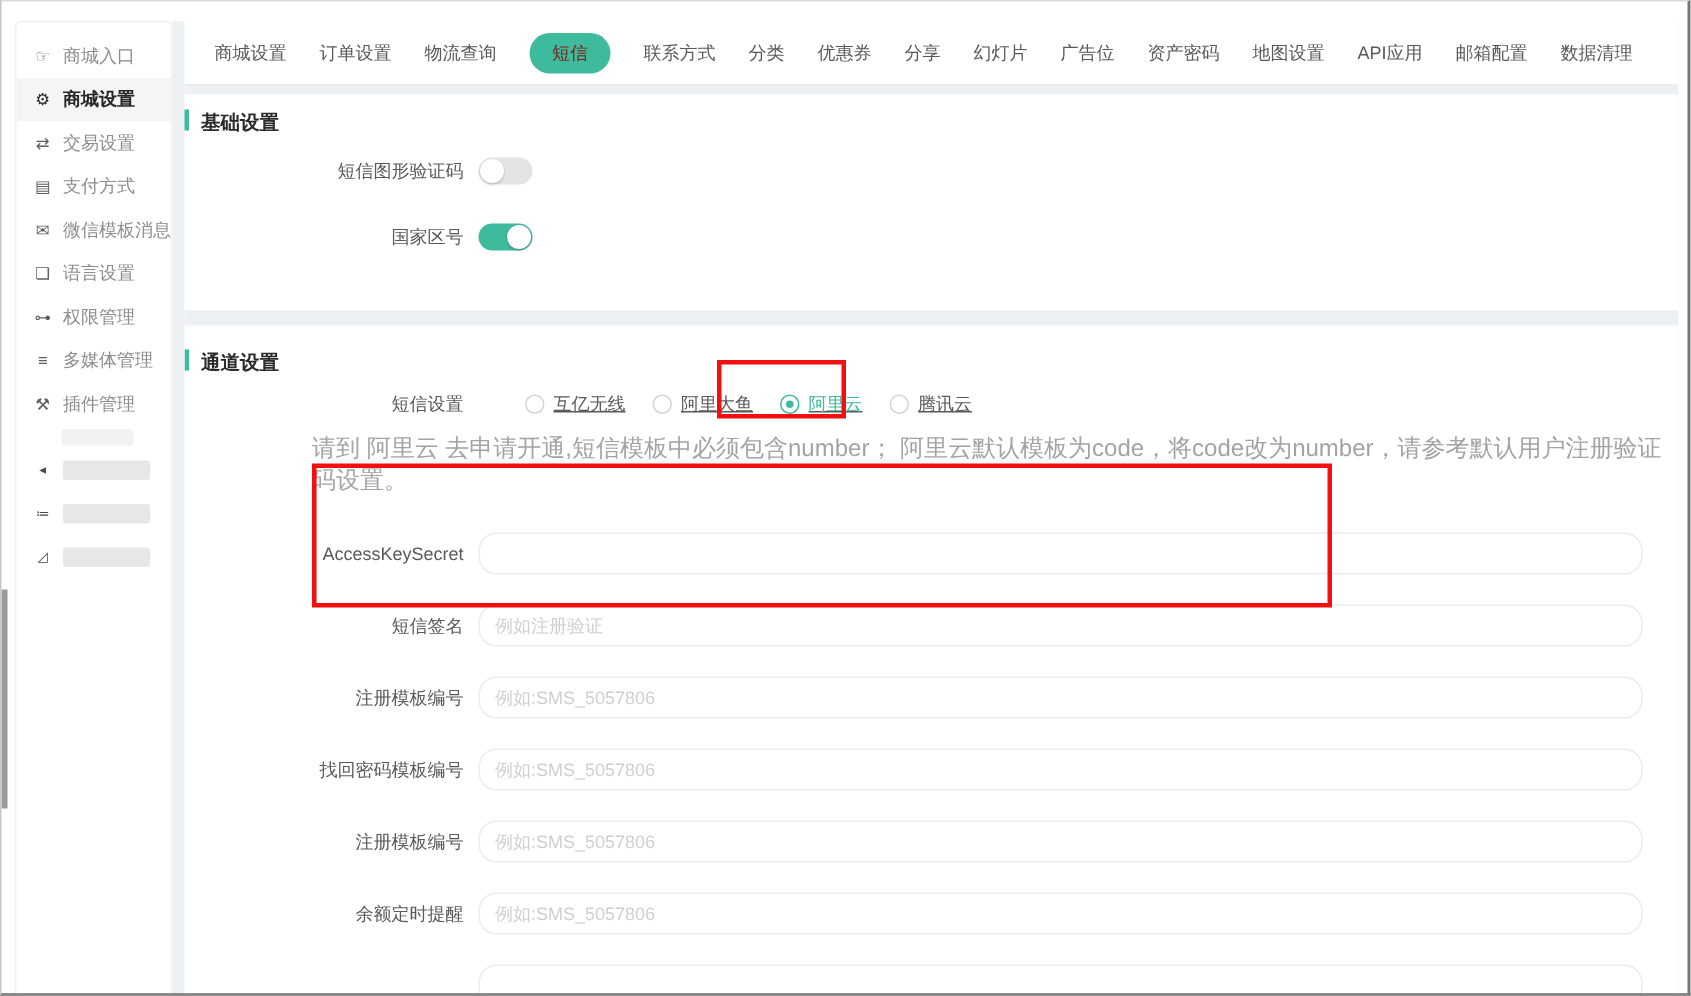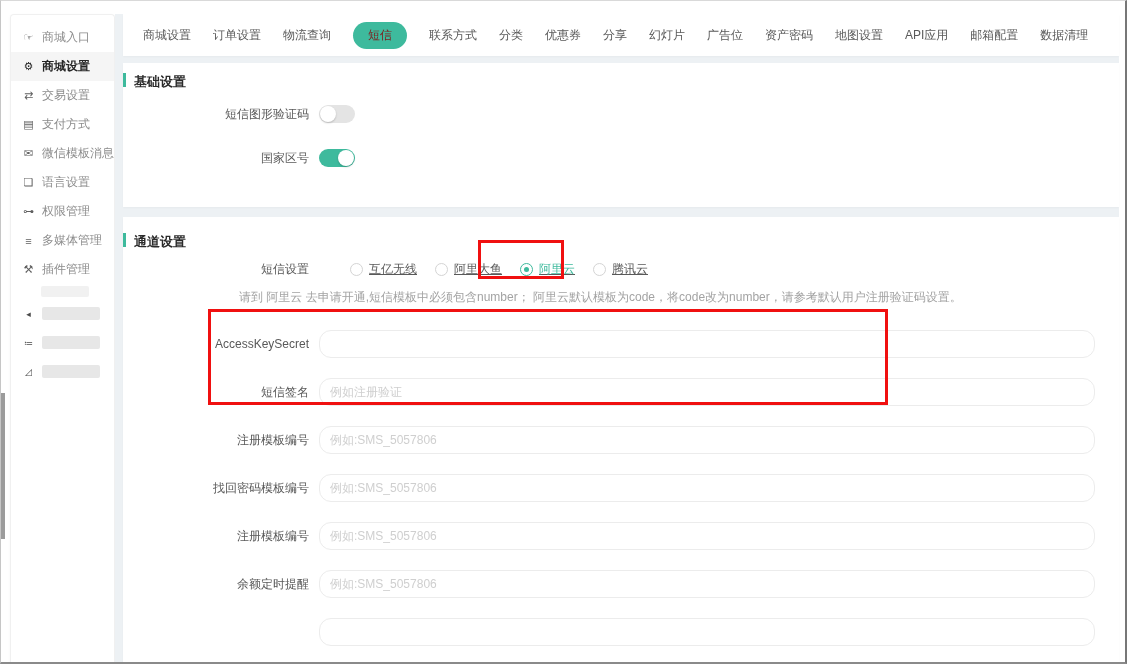--- a/index.html
+++ b/index.html
@@ -60,21 +60,21 @@
   .toggle.on .knob{left:auto;right:1px;}
   
   .radio-row{display:flex;align-items:center;margin-top:8px;height:20px;gap:31px;}
   .radio-group{display:flex;align-items:center;gap:18px;text-decoration:underline;}
   .radio-opt{display:flex;align-items:center;gap:6px;cursor:pointer;color:#595959;}
   .radio-circle{width:13px;height:13px;border-radius:50%;border:1px solid #d4d4d4;background:#fff;position:relative;flex:none;}
   .radio-opt.selected .radio-circle{border-color:var(--accent);}
   .radio-opt.selected .radio-circle::after{content:"";position:absolute;left:3px;top:3px;width:5px;height:5px;border-radius:50%;background:var(--accent);}
   .radio-opt.selected .radio-label{color:var(--accent);}
   
-  .helper{margin:10px 0 0 116px;color:#a3a3a3;font-size:12px;}
+  .helper{margin:10px 0 0 85px;color:#a3a3a3;font-size:16px;}
   
   .fields{margin-top:24px;}
   .form-input{
     flex:1;margin-right:24px;height:28px;border:1px solid #ececec;border-radius:12px;
     padding:0 10px;font-size:12px;color:#333;background:#fff;outline:none;
     font-family:"Liberation Sans","DejaVu Sans",sans-serif;
   }
   .form-input::placeholder{color:#cfcfcf;}
   
   .annot{position:absolute;border:3px solid var(--annot);z-index:9;pointer-events:none;}

